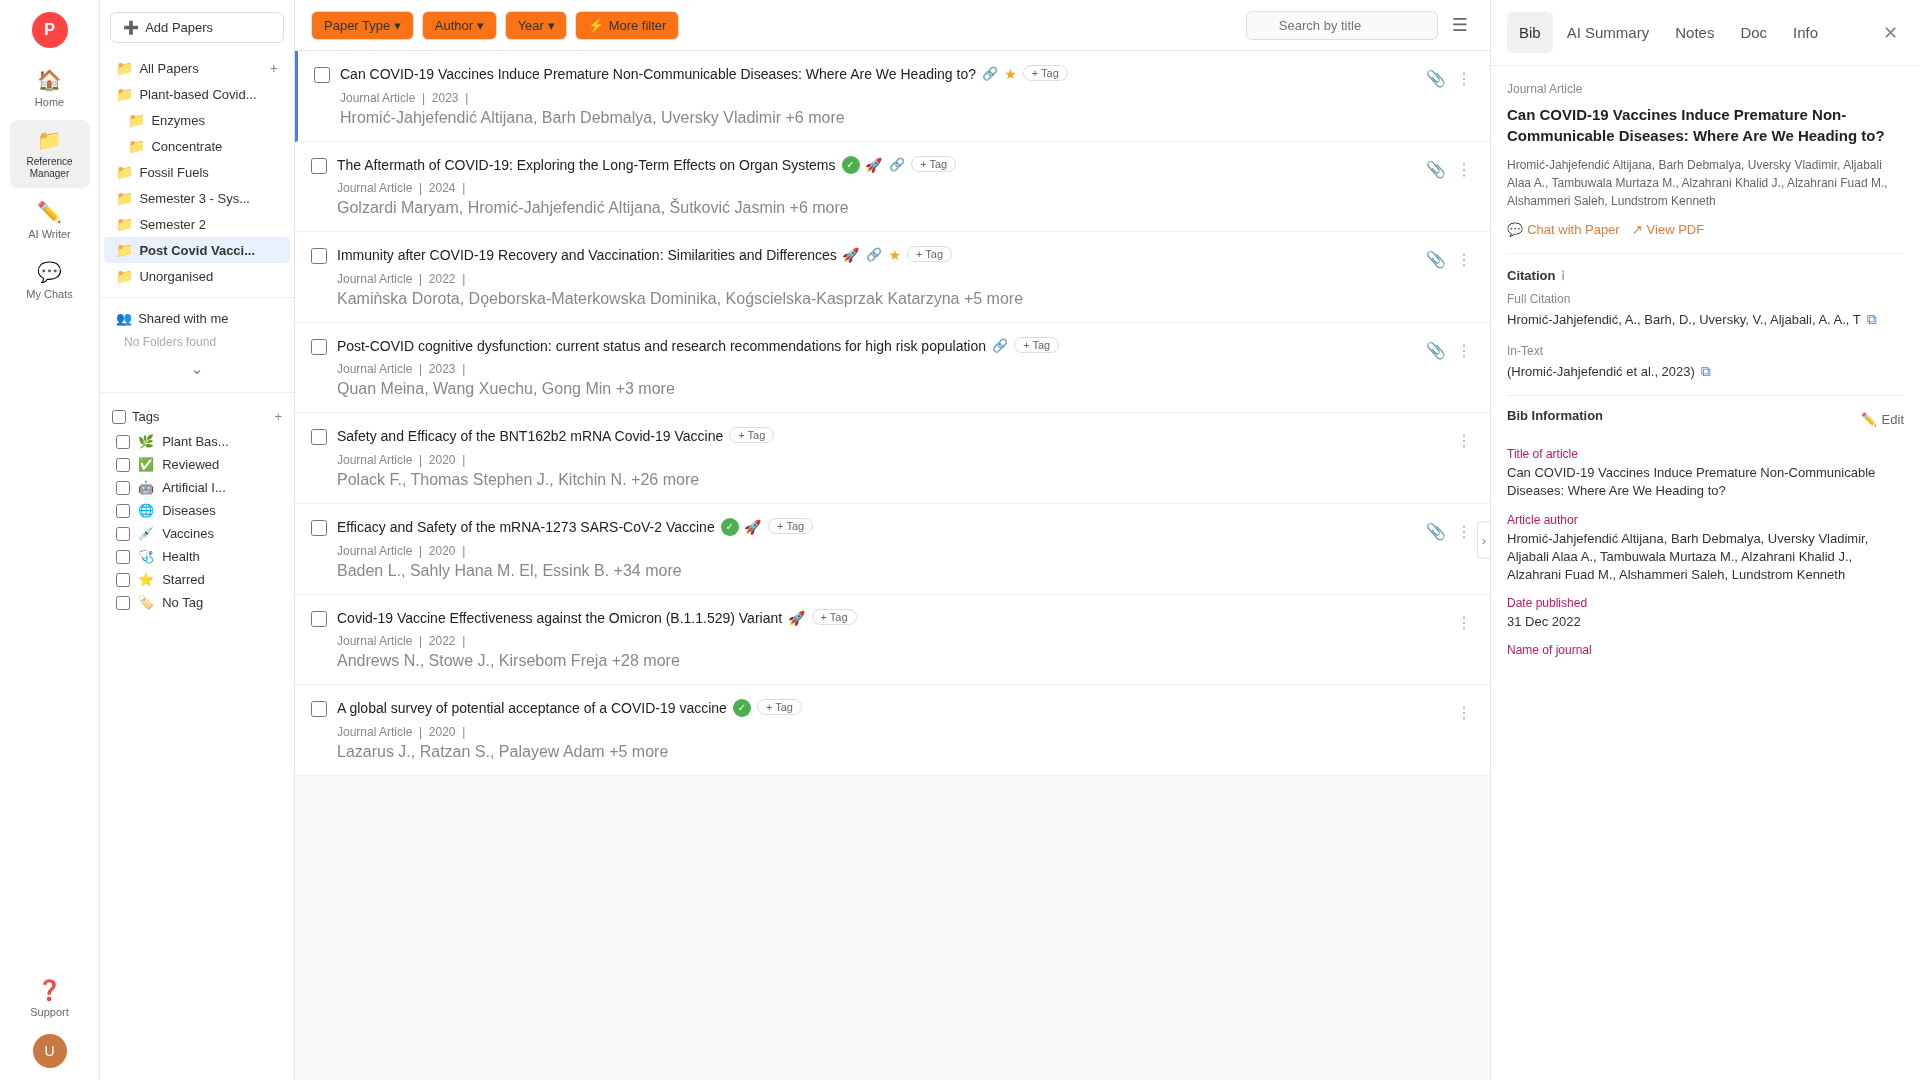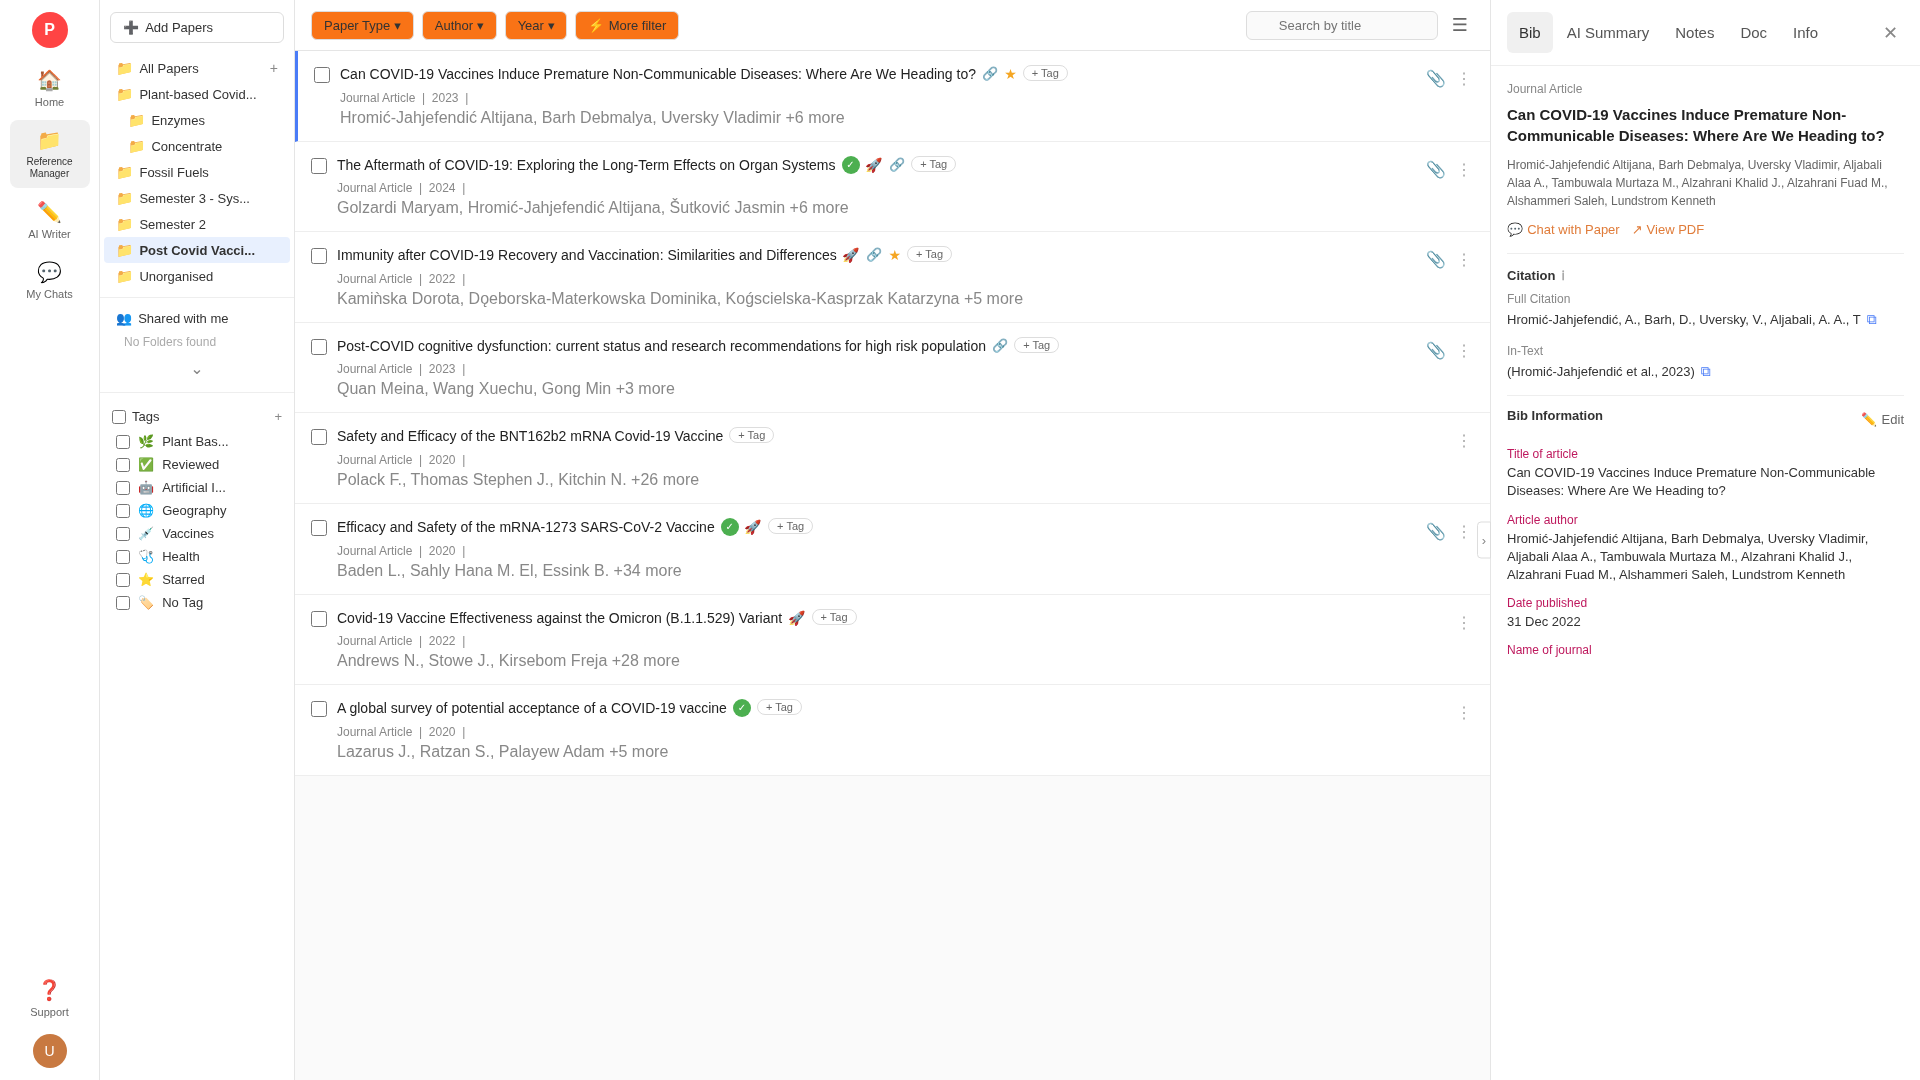--- a/index.html
+++ b/index.html
@@ -188,21 +188,21 @@
       <span class="tag-label">Reviewed</span>
     </div>
     <div class="tag-item">
       <input type="checkbox" class="tag-checkbox" style="">
       <span>🤖</span>
       <span class="tag-label">Artificial I...</span>
     </div>
     <div class="tag-item">
       <input type="checkbox" class="tag-checkbox" style="">
       <span>🌐</span>
-      <span class="tag-label">Geography</span>
+      <span class="tag-label">Diseases</span>
     </div>
     <div class="tag-item">
       <input type="checkbox" class="tag-checkbox" style="">
       <span>💉</span>
       <span class="tag-label">Vaccines</span>
     </div>
     <div class="tag-item">
       <input type="checkbox" class="tag-checkbox" style="">
       <span>🩺</span>
       <span class="tag-label">Health</span>

